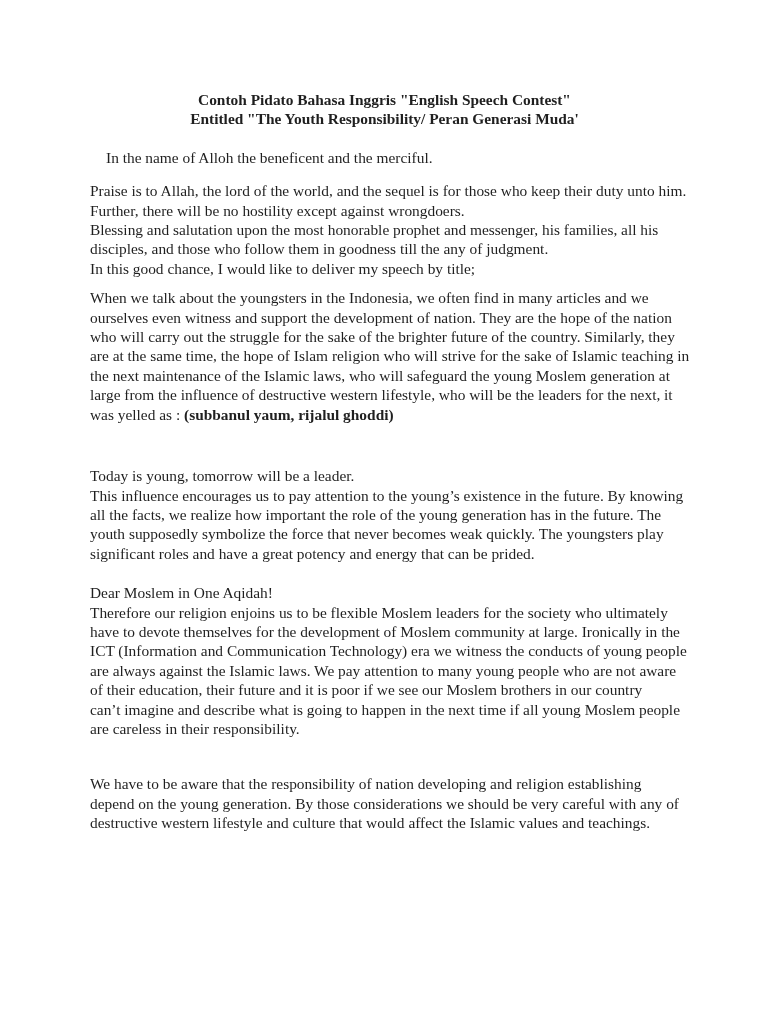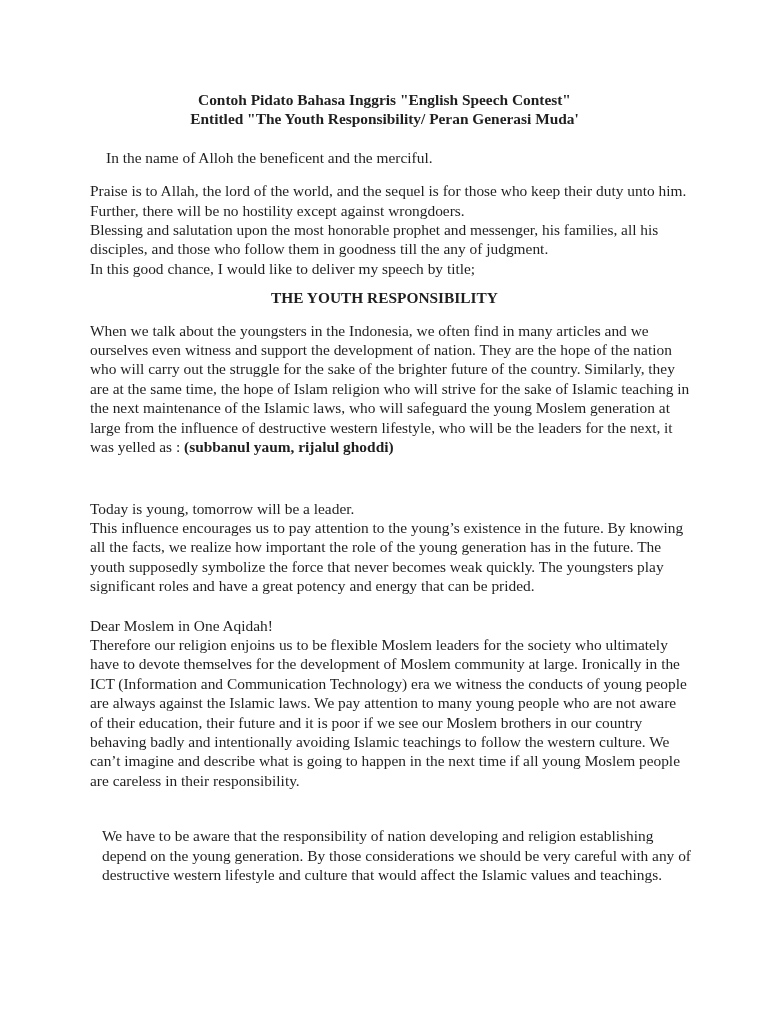--- a/index.html
+++ b/index.html
@@ -29,21 +29,21 @@
   }
   .center { text-align: center; white-space: normal; }
   .bold { font-weight: bold; }
   .title-block  { margin: 0 0 19px 0; }
   .p-bismillah  { margin: 0 0 14px 16px; }
   .p-opening    { margin: 12px 0 10px 0; }
   .h-speech     { margin: 0 0 13px 0; }
   .p-brothers   { margin: 0 0 42px 0; }
   .p-today      { margin: 0 0 20px 0; }
   .p-aqidah     { margin: 0 0 36px 0; }
-  .p-aware      { margin: 12px; }
+  .p-aware      { margin: 0; }
 </style>
 </head>
 <body style="background: rgb(255, 255, 255);">
 
 <div class="page" style="color: rgb(31, 31, 31);">
   <div class="content">
 
     <div class="title-block">
       <div class="line bold center">Contoh Pidato Bahasa Inggris "English Speech Contest"</div>
       <div class="line bold center">Entitled "The Youth Responsibility/ Peran Generasi Muda'</div>
@@ -54,23 +54,20 @@
     </div>
 
     <div class="p-opening">
       <div class="line">Praise is to Allah, the lord of the world, and the sequel is for those who keep their duty unto him.</div>
       <div class="line">Further, there will be no hostility except against wrongdoers.</div>
       <div class="line">Blessing and salutation upon the most honorable prophet and messenger, his families, all his</div>
       <div class="line">disciples, and those who follow them in goodness till the any of judgment.</div>
       <div class="line">In this good chance, I would like to deliver my speech by title;</div>
     </div>
 
-    <div class="h-speech">
-      <div class="line bold center">THE YOUTH RESPONSIBILITY</div>
-    </div>
 
     <div class="p-brothers">
       <div class="line">When we talk about the youngsters in the Indonesia, we often find in many articles and we</div>
       <div class="line">ourselves even witness and support the development of nation. They are the hope of the nation</div>
       <div class="line">who will carry out the struggle for the sake of the brighter future of the country. Similarly, they</div>
       <div class="line">are at the same time, the hope of Islam religion who will strive for the sake of Islamic teaching in</div>
       <div class="line">the next maintenance of the Islamic laws, who will safeguard the young Moslem generation at</div>
       <div class="line">large from the influence of destructive western lifestyle, who will be the leaders for the next, it</div>
       <div class="line"><span>was yelled as : </span><span class="bold">(subbanul yaum, rijalul ghoddi)</span></div>
     </div>
@@ -83,21 +80,20 @@
       <div class="line">significant roles and have a great potency and energy that can be prided.</div>
     </div>
 
     <div class="p-aqidah">
       <div class="line">Dear Moslem in One Aqidah!</div>
       <div class="line">Therefore our religion enjoins us to be flexible Moslem leaders for the society who ultimately</div>
       <div class="line">have to devote themselves for the development of Moslem community at large. Ironically in the</div>
       <div class="line">ICT (Information and Communication Technology) era we witness the conducts of young people</div>
       <div class="line">are always against the Islamic laws. We pay attention to many young people who are not aware</div>
       <div class="line">of their education, their future and it is poor if we see our Moslem brothers in our country</div>
-      <div class="line">behaving badly and intentionally avoiding Islamic teachings to follow the western culture. We</div>
       <div class="line">can’t imagine and describe what is going to happen in the next time if all young Moslem people</div>
       <div class="line">are careless in their responsibility.</div>
     </div>
 
     <div class="p-aware">
       <div class="line">We have to be aware that the responsibility of nation developing and religion establishing</div>
       <div class="line">depend on the young generation. By those considerations we should be very careful with any of</div>
       <div class="line">destructive western lifestyle and culture that would affect the Islamic values and teachings.</div>
     </div>
 

